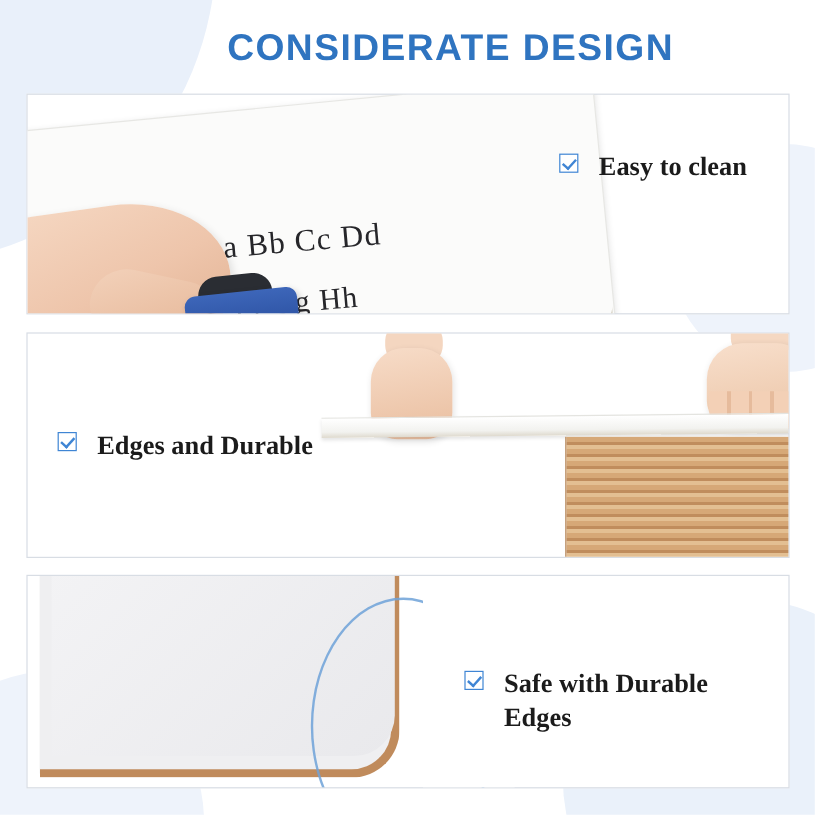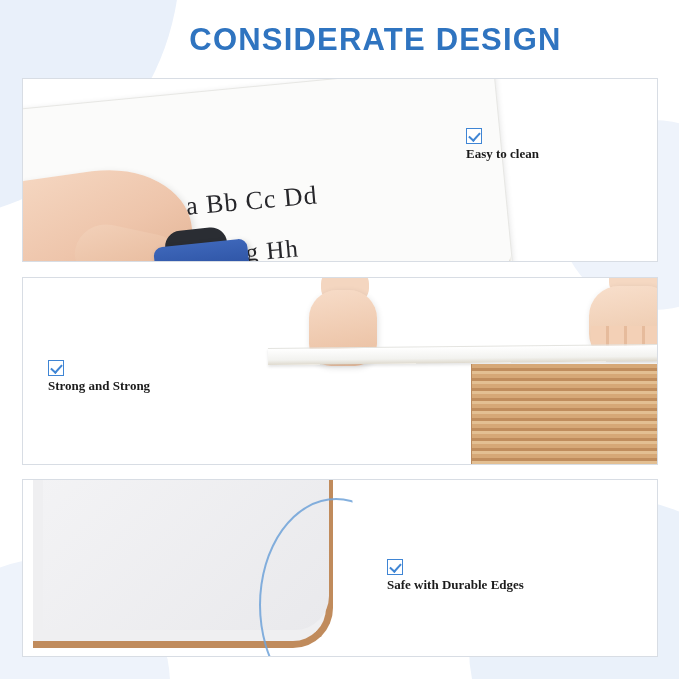--- a/index.html
+++ b/index.html
@@ -81,28 +81,27 @@
     z-index: 3;
   }
   .panel-1 { left: 22px;  top: 78px;  width: 636px; height: 184px; }
   .panel-2 { left: 22px;  top: 277px; width: 636px; height: 188px; }
   .panel-3 { left: 22px;  top: 479px; width: 636px; height: 178px; }
 
   .caption {
     position: absolute;
     display: flex;
     align-items: flex-start;
-    gap: 2px;
+    gap: 17px;
     z-index: 6;
     color: #1b1b1b;
-    font-size: 13px;
+    font-size: 22px;
     font-family: "Liberation Serif", serif;
     font-weight: 600;
     line-height: 1.26;
-    flex-direction: column;
   }
   .cap-1 { left: 466px; top: 125px; }
   .cap-2 { left: 48px;  top: 357px; }
   .cap-3 { left: 387px; top: 556px; width: 215px; }
 
   .check {
     flex: 0 0 auto;
     width: 16px;
     height: 16px;
     border: 1.6px solid #3f85d4;
@@ -369,21 +368,21 @@
     <div class="p2-hand-right-arm"></div>
     <div class="p2-hand-right"></div>
     <div class="p2-fingers"></div>
 
     <div class="p2-board-top"></div>
     <div class="p2-stack"></div>
   </div>
 
   <div class="caption cap-2">
     <span class="check"></span>
-    <span>Strong and Strong</span>
+    <span>Edges and Durable</span>
   </div>
 
   <div class="panel panel-3">
     <div class="p3-board">
       <div class="p3-inner"></div>
     </div>
     <div class="p3-arc"></div>
     <div class="p3-arc-mask"></div>
   </div>
 

